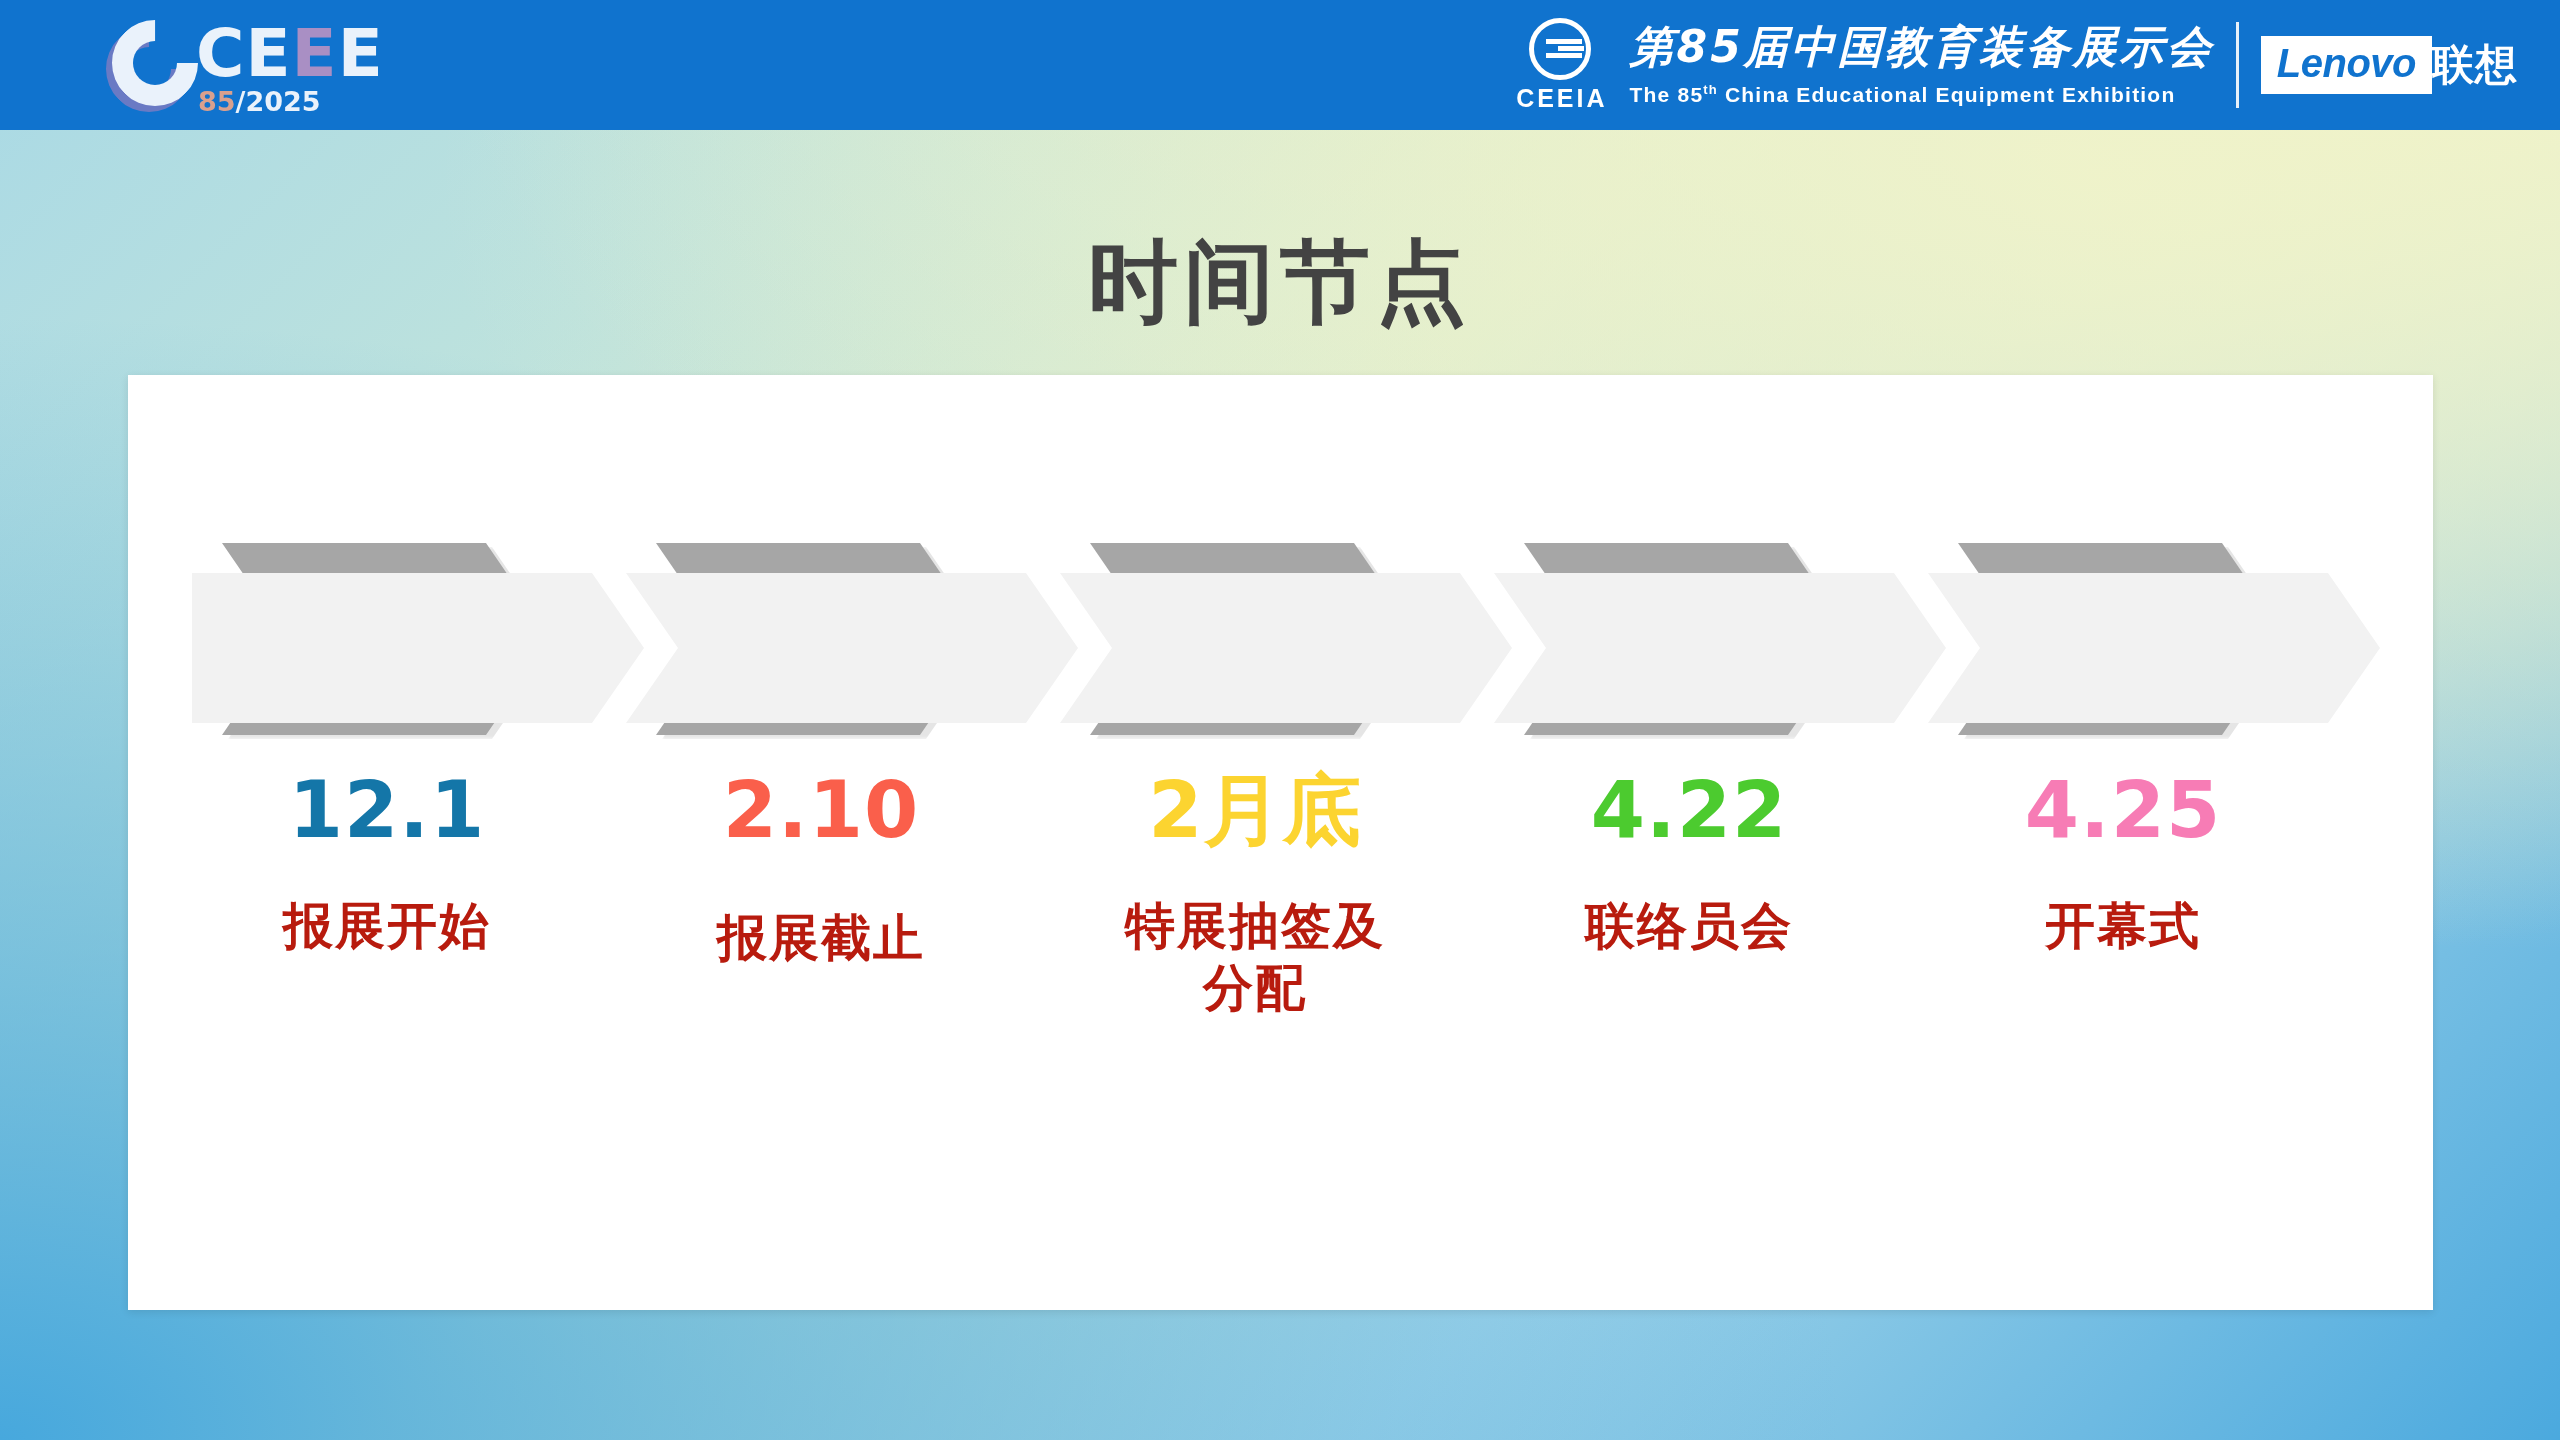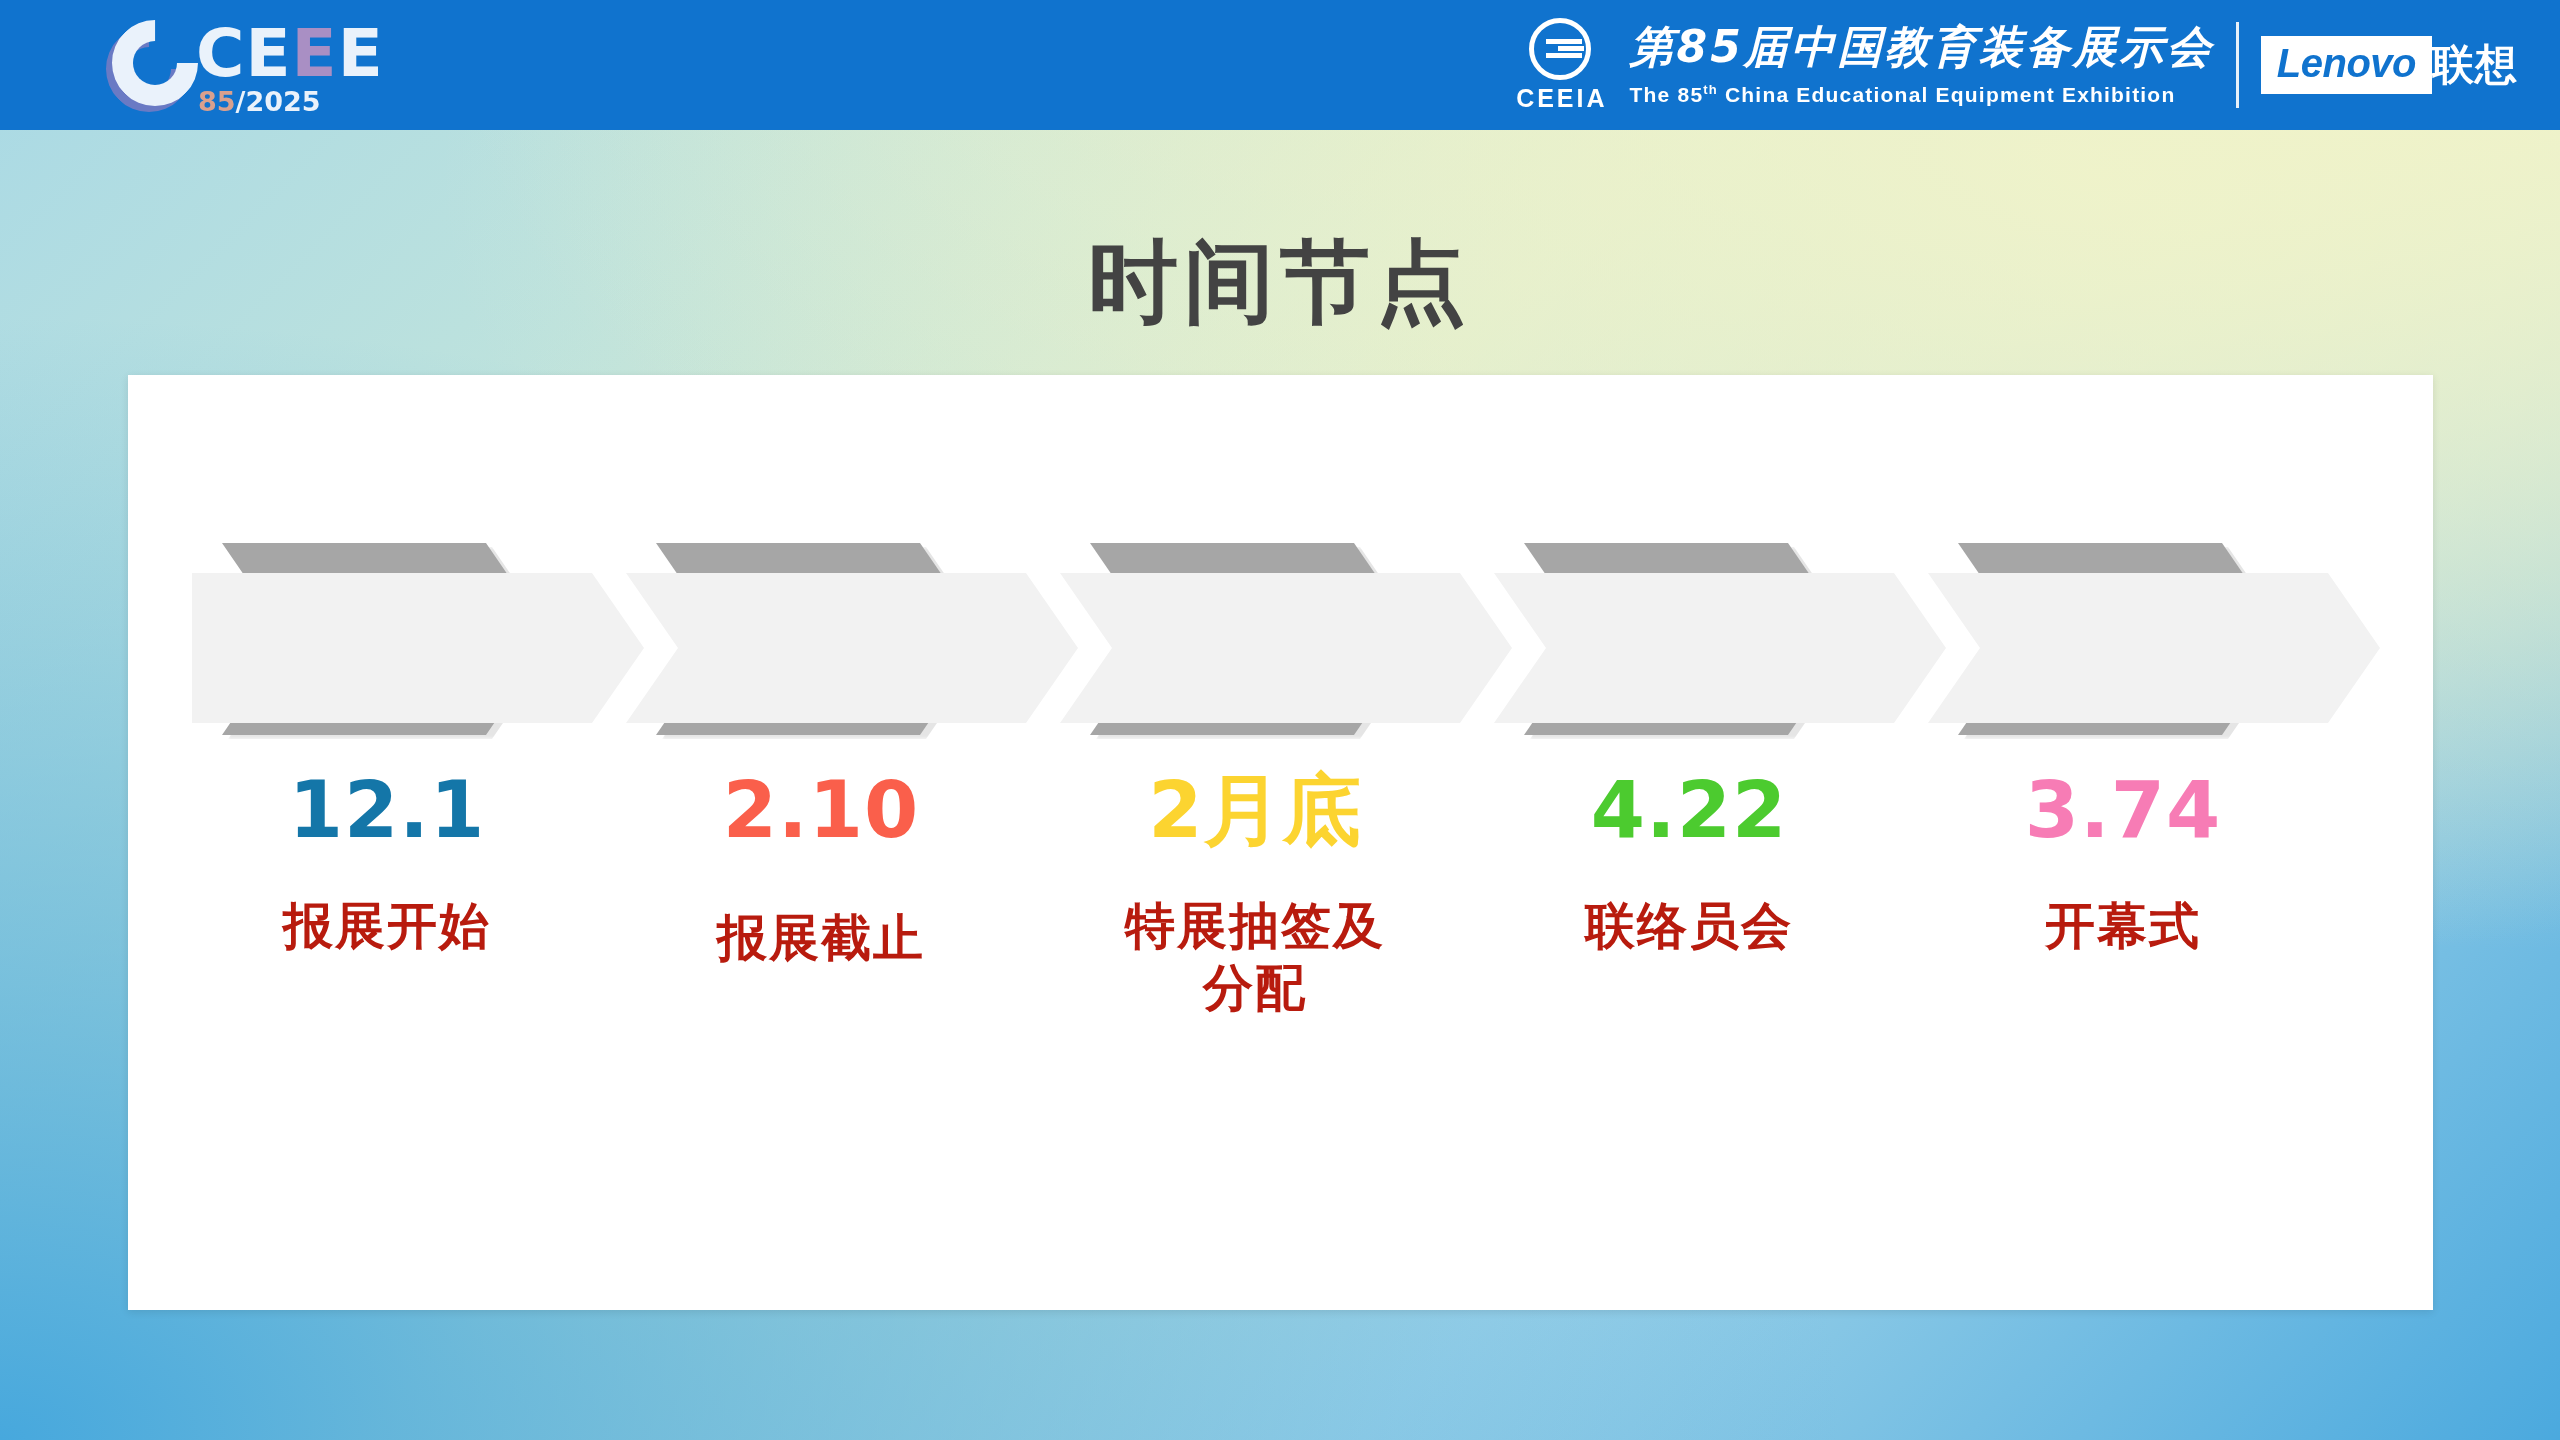--- a/index.html
+++ b/index.html
@@ -254,17 +254,17 @@
           <div class="chev-num" style="color: rgb(255, 255, 255);">04</div>
         </div>
         <div class="step-date" style="color: rgb(76, 203, 47);">4.22</div>
         <div class="step-caption" style="color: rgb(184, 27, 14);">联络员会</div>
       </div>
       <div class="step" style="left: 1822px;">
         <div class="chev-shadow"></div>
         <div class="chev" style="background: rgb(166, 166, 166);">
           <div class="chev-num" style="color: rgb(255, 255, 255);">05</div>
         </div>
-        <div class="step-date" style="color: rgb(247, 124, 181);">3.74</div>
+        <div class="step-date" style="color: rgb(247, 124, 181);">4.25</div>
         <div class="step-caption" style="color: rgb(184, 27, 14);">开幕式</div>
       </div>
     </div>
 </div>
 
 </body></html>

